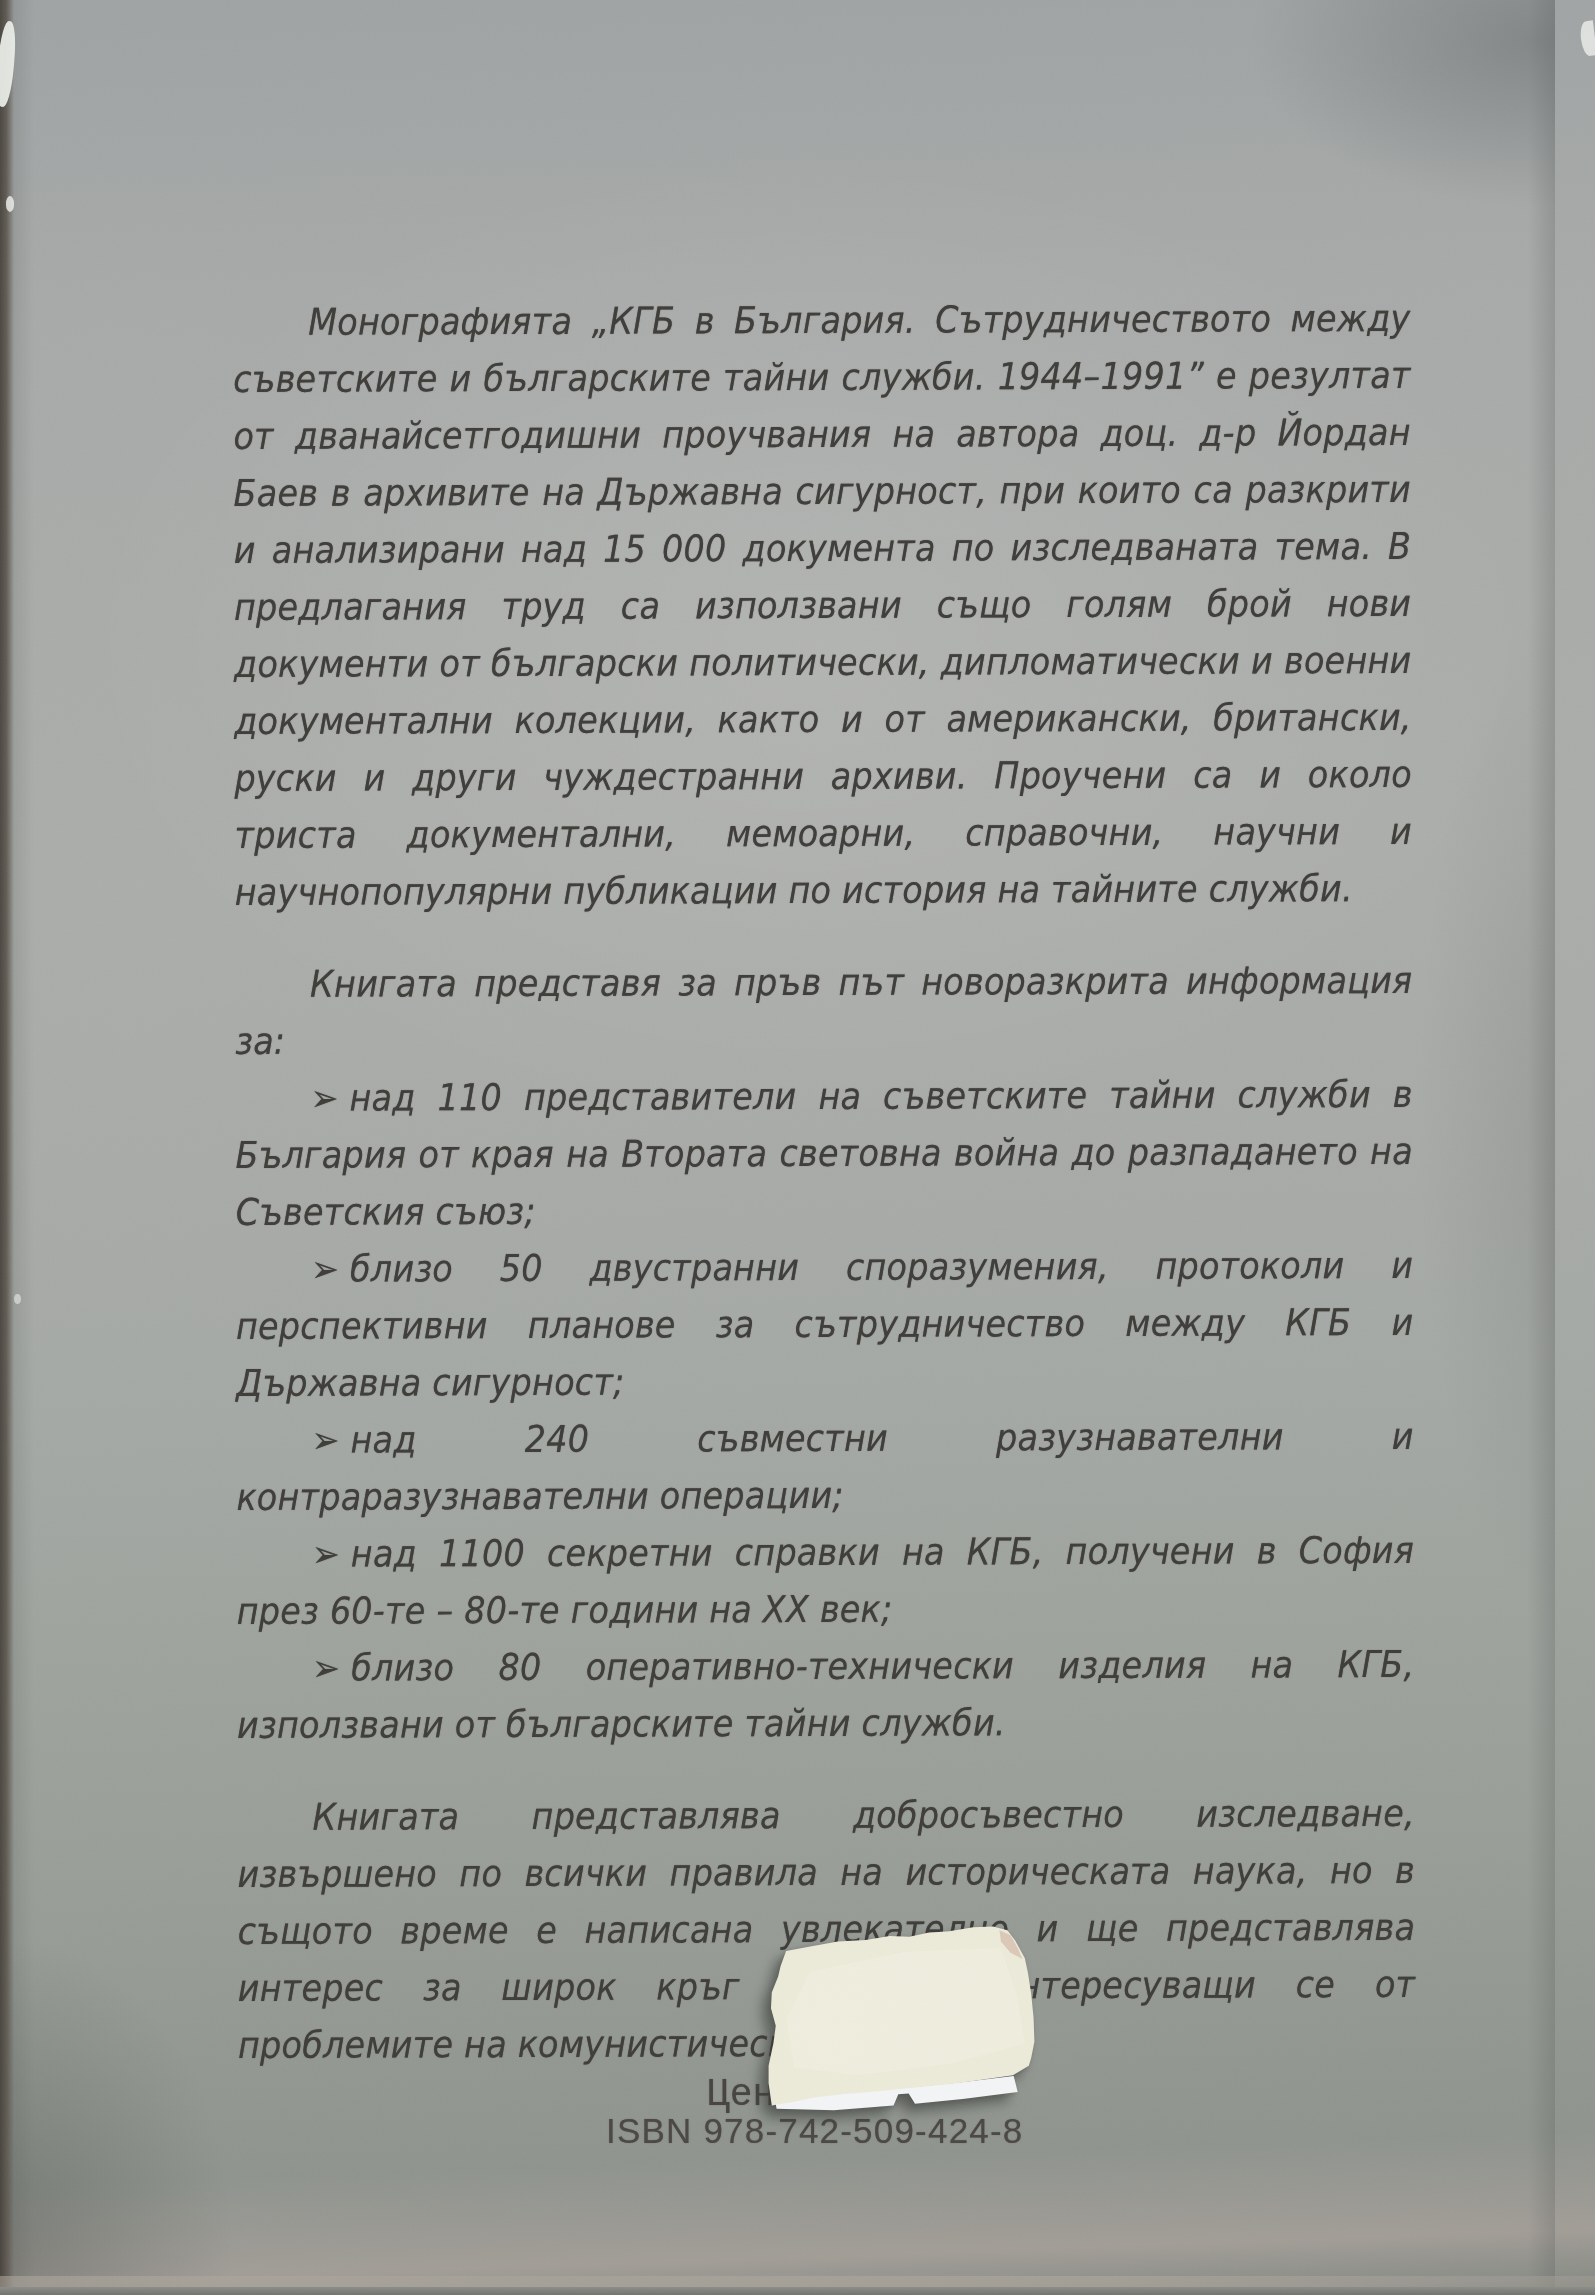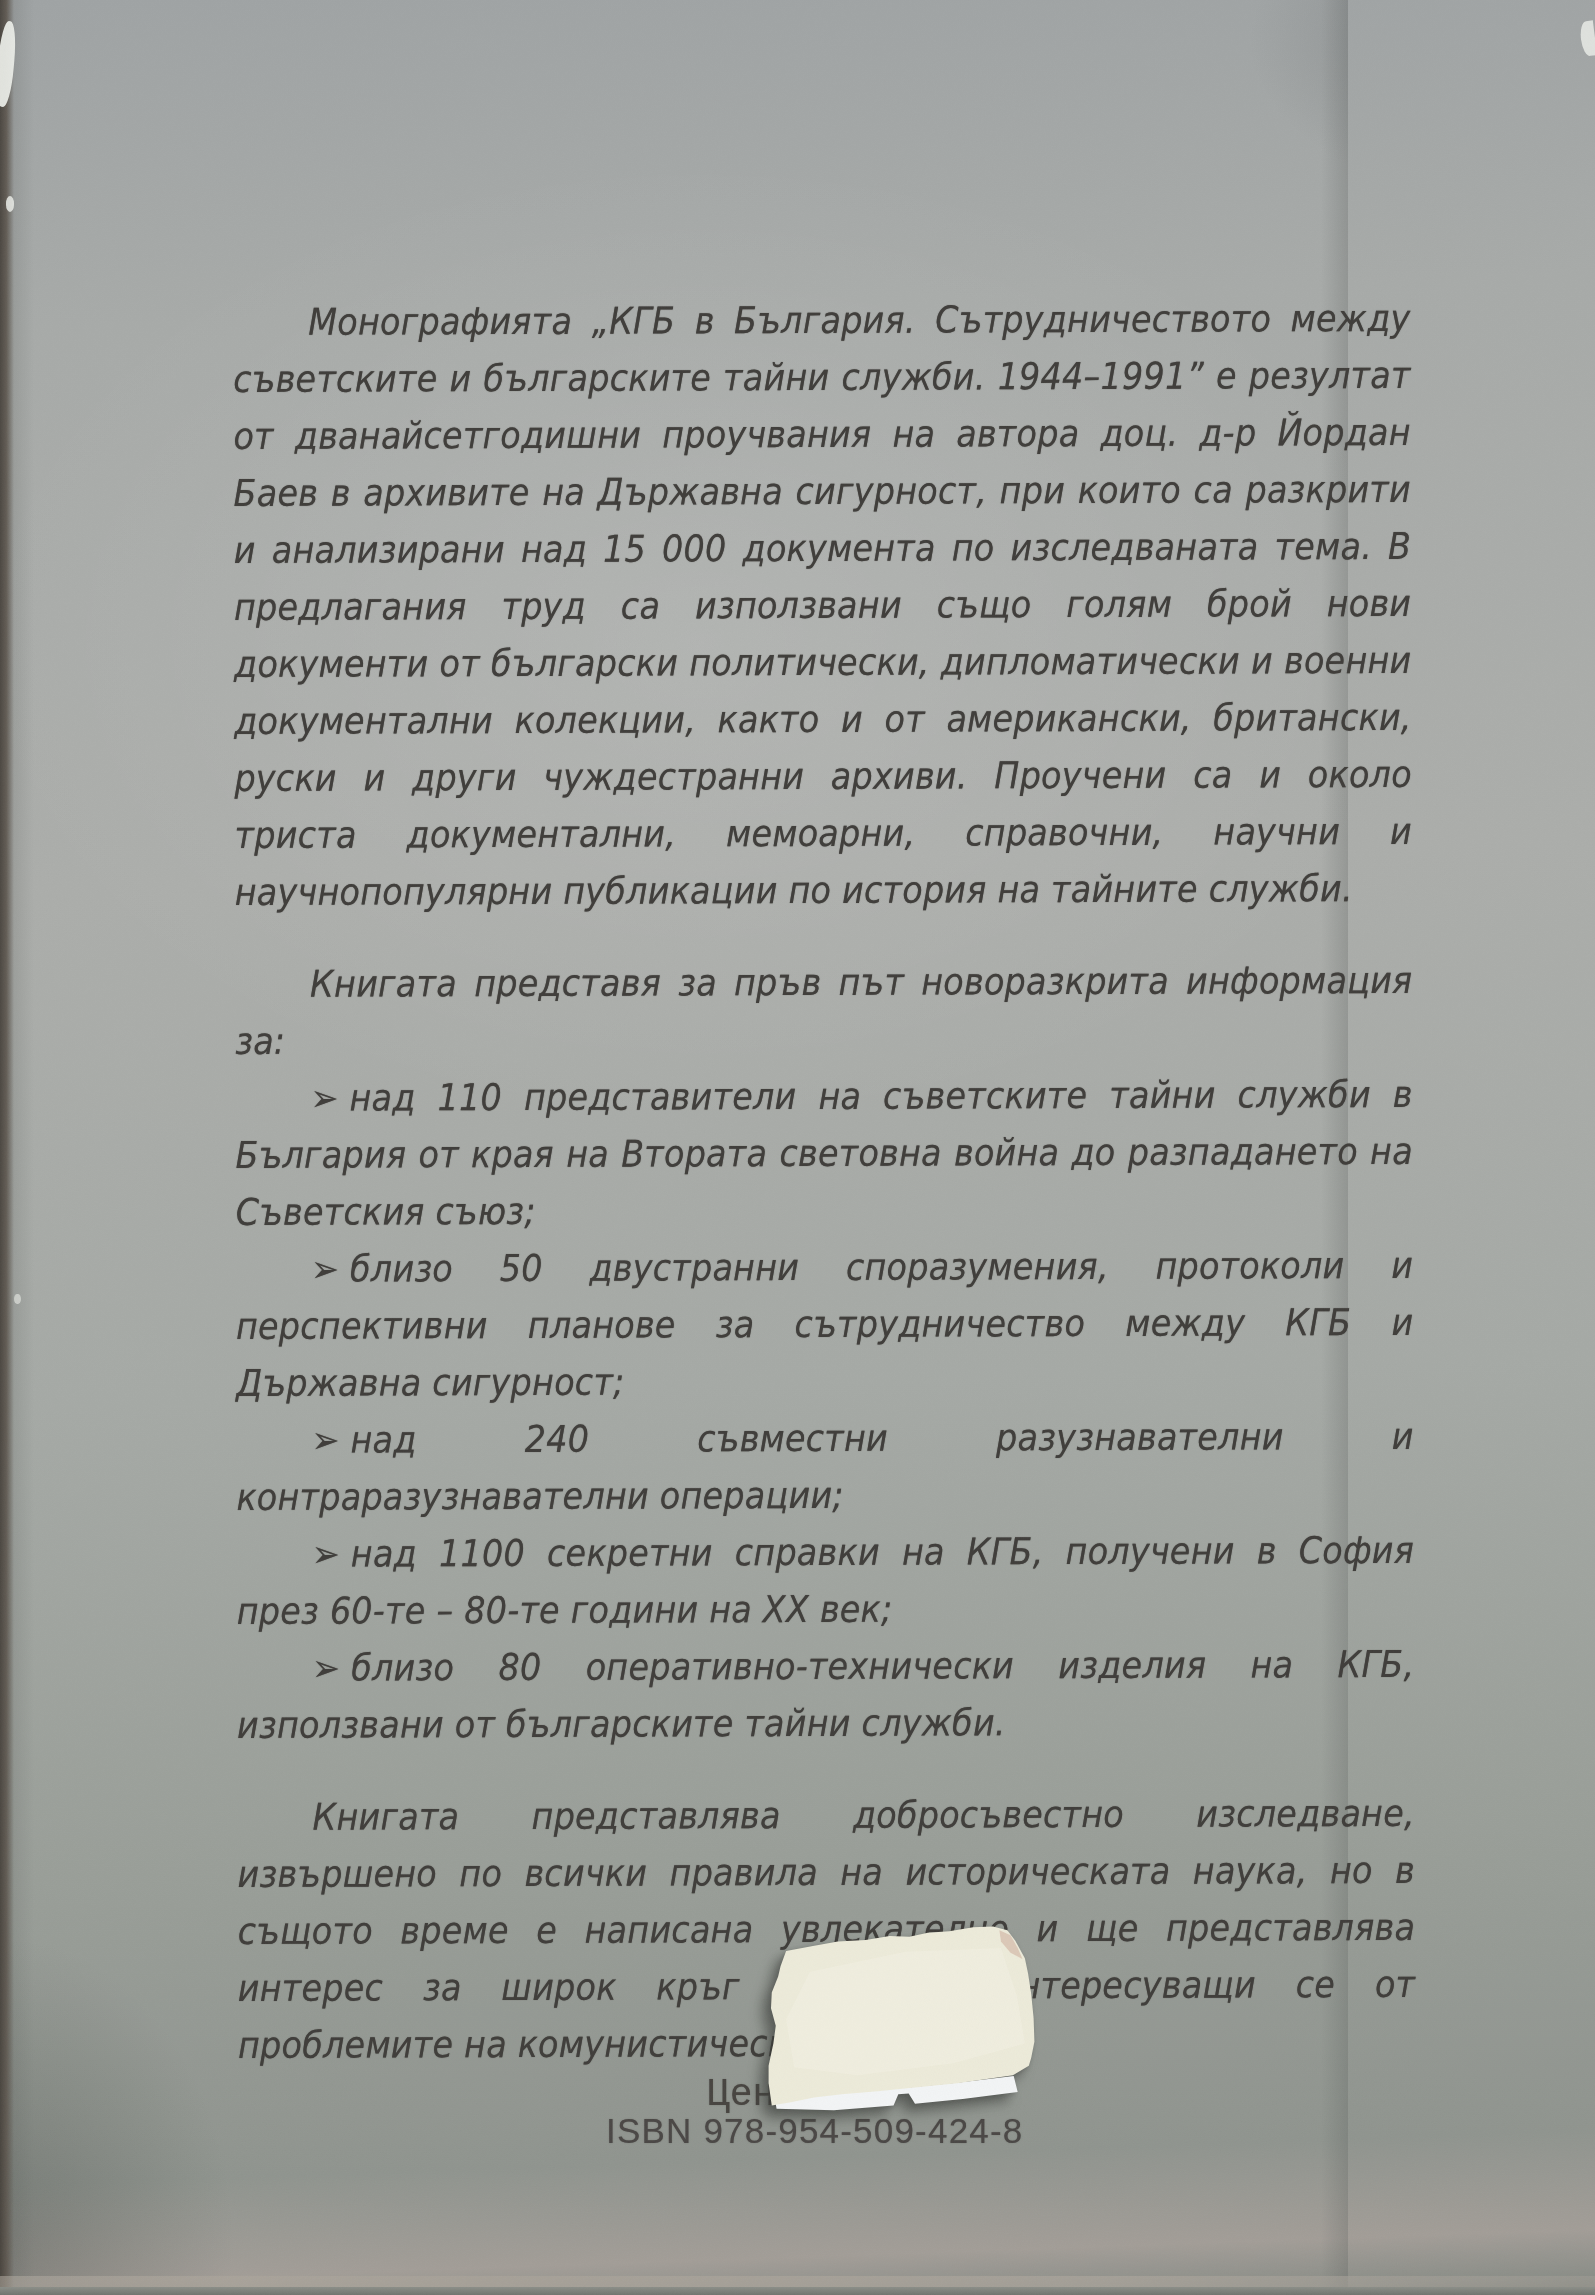--- a/index.html
+++ b/index.html
@@ -6,21 +6,21 @@
   body {
     width: 1596px; height: 2295px;
     position: relative;
     overflow: hidden;
     font-family: "DejaVu Sans", sans-serif;
     background:
       linear-gradient(178deg,
         #9fa3a4 0%, #a7aaa8 14%, #abadaa 38%, #a5a9a5 60%,
         #999e98 80%, #8f948e 93%, #a29d97 97.2%, #8a8d87 99.2%, #797d77 100%);
   }
-  .layer { position: absolute; left: 0; top: 0; width: 1348px; height: 2295px; }
+  .layer { position: absolute; left: 0; top: 0; width: 1555px; height: 2295px; }
 
   
   .vignette {
     background:
       radial-gradient(ellipse 415px 239px at 1540px 40px,  rgba(93,97,99,.45), rgba(93,97,99,0) 70%),
       radial-gradient(ellipse 335px 447px at 0px 2250px,   rgba(78,82,78,.38), rgba(78,82,78,0) 70%),
       radial-gradient(ellipse 239px 718px at 1596px 1117px,rgba(88,92,90,.22), rgba(88,92,90,0) 75%),
       radial-gradient(ellipse 1197px 798px at 52% 28%,    rgba(255,255,255,.10), rgba(255,255,255,0) 62%),
       linear-gradient(90deg,  rgba(88,91,88,.30) 0px, rgba(88,91,88,0) 34px),
       linear-gradient(270deg, rgba(84,88,86,.26) 0px, rgba(84,88,86,0) 27px);
@@ -111,21 +111,21 @@
     <p><span class="mk">➢</span><span>над 110 представители на съветските тайни служби в България от края на Втората световна война до разпадането на Съветския съюз;</span></p>
     <p><span class="mk">➢</span><span>близо 50 двустранни споразумения, протоколи и перспективни планове за сътрудничество между КГБ и Държавна сигурност;</span></p>
     <p><span class="mk">➢</span><span>над 240 съвместни разузнавателни и контраразузнавателни операции;</span></p>
     <p><span class="mk">➢</span><span>над 1100 секретни справки на КГБ, получени в София през 60-те – 80-те години на ХХ век;</span></p>
     <p><span class="mk">➢</span><span>близо 80 оперативно-технически изделия на КГБ, използвани от българските тайни служби.</span></p>
 
     <p class="gap">Книгата представлява добросъвестно изследване, извършено по всички правила на историческата наука, но в същото време е написана увлекателно и ще представлява интерес за широк кръг читатели, интересуващи се от проблемите на комунистическото минало.</p>
   </div>
 
   <div class="price">Цен</div>
-  <div class="isbn">ISBN 978-954-509-424-8</div>
+  <div class="isbn">ISBN 978-742-509-424-8</div>
 
   <svg class="scrap" viewBox="0 0 350 240" xmlns="http://www.w3.org/2000/svg">
 
     <polygon points="16,220 100,212 166,206 186,205 250,199 316,191 321,211 252,220 192,226 184,213 171,214 165,228 90,234 18,232" fill="#f2f4f5"></polygon>
 
     <polygon points="30,34 62,28 95,22 130,20 160,15 185,16 208,11 235,9 265,4 290,3 308,8 318,21 330,43 334,62 338,88 341,118 342,148 338,168 335,178 315,190 280,195 245,200 195,205 145,210 100,214 65,218 36,224 12,228 8,200 8,178 14,150 17,128 11,106 12,86 20,66 23,53" fill="#ecead9"></polygon>
 
     <polygon points="60,60 180,35 300,30 320,90 330,150 240,175 120,190 40,180 30,120" fill="#f3f1e4" opacity=".45"></polygon>
 
     <polygon points="298,8 312,14 321,30 327,44 312,36 300,22" fill="#d8c2b0" opacity=".85"></polygon>

